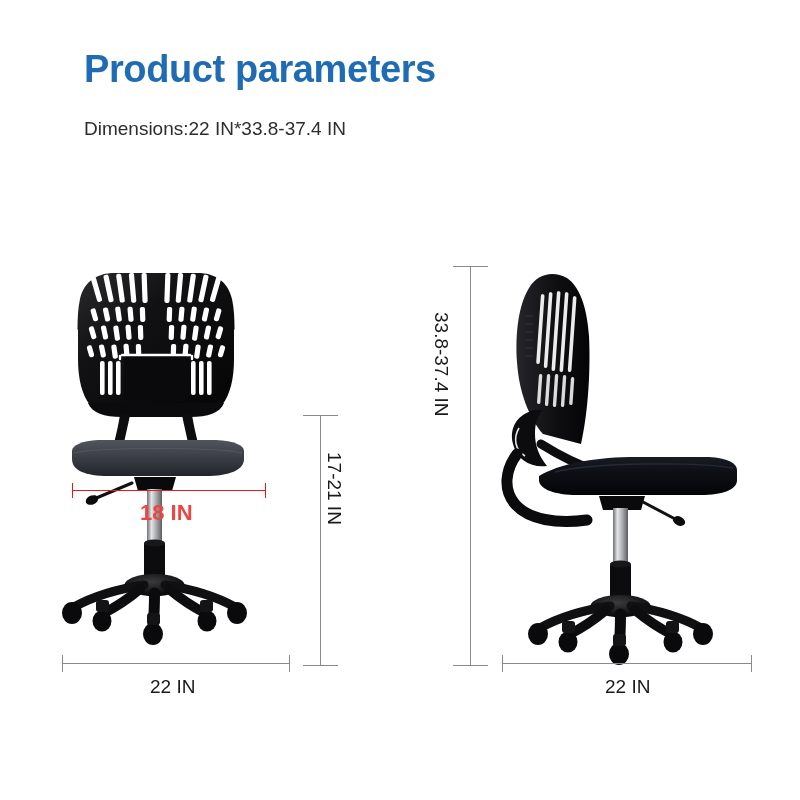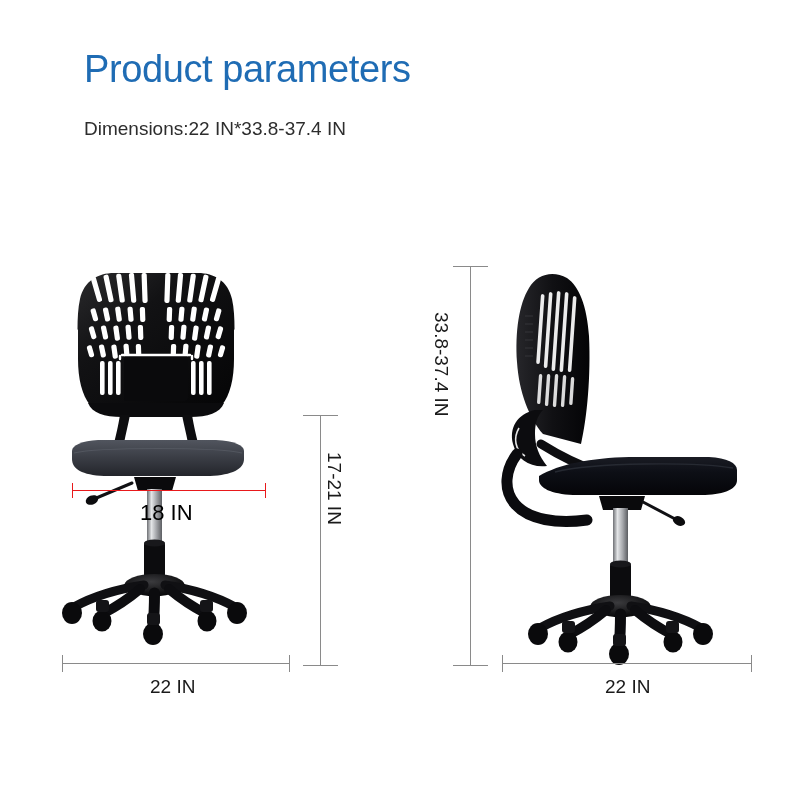--- a/index.html
+++ b/index.html
@@ -21,21 +21,21 @@
     inset: 0;
     background: #ffffff;
   }
 
   
   #page-title {
     position: absolute;
     left: 84px;
     top: 48px;
     font-size: 38px;
-    font-weight: 400;
+    font-weight: 700;
     letter-spacing: -0.4px;
     color: #1f6cb4;
     white-space: nowrap;
   }
   #dimensions-subtitle {
     position: absolute;
     left: 84px;
     top: 118px;
     font-size: 19px;
     font-weight: 400;
@@ -71,21 +71,21 @@
     white-space: nowrap;
   }
   .dim-label.vert {
     transform-origin: 0 0;
     transform: rotate(90deg);
   }
 
   
   .red .dim-line-h,
   .red .dim-tick-v { background: #e8191b; }
-  .dim-label.red-text { color: #000000; font-weight: 400; }
+  .dim-label.red-text { color: #ef4444; font-weight: 700; }
 
   
   .chair { position: absolute; }
 
   svg { display: block; overflow: visible; }
 </style>
 </head>
 <body>
 
 <div class="page">

